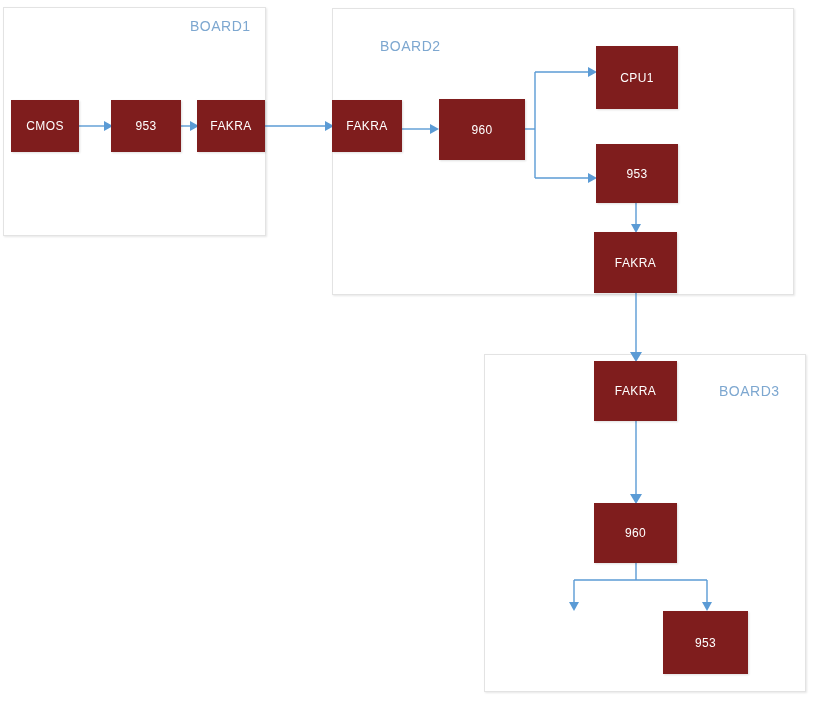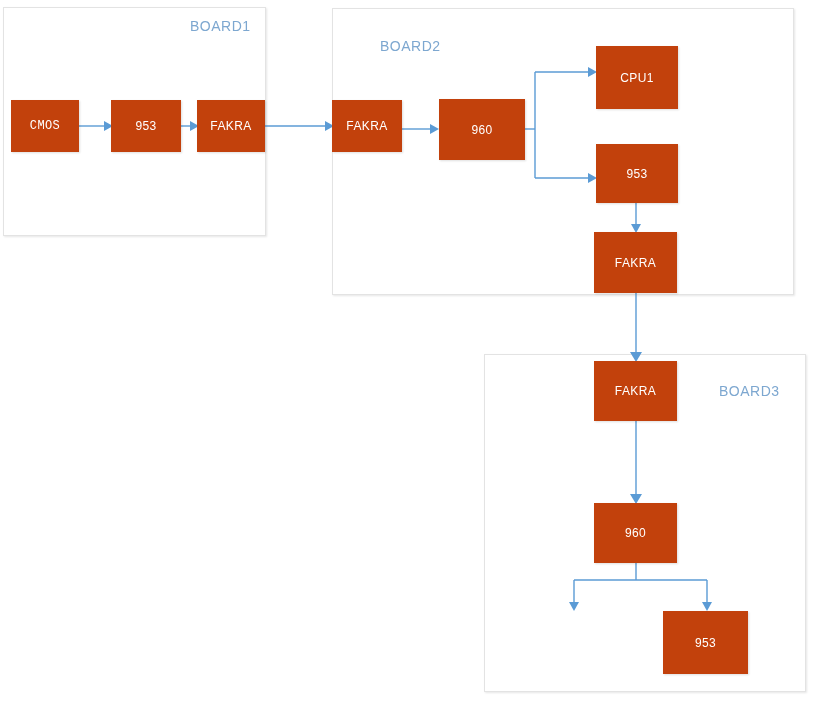--- a/index.html
+++ b/index.html
@@ -21,21 +21,21 @@
   .board-label{
     position:absolute;
     color:#7DA7D0;
     font-size:14px;
     letter-spacing:0.5px;
     white-space:nowrap;
     user-select:none;
   }
   .node{
     position:absolute;
-    background:#c2410c;
+    background:#7f1d1d;
     color:#ffffff;
     font-size:12px;
     display:flex;
     align-items:center;
     justify-content:center;
     box-sizing:border-box;
     box-shadow:1px 1px 2px rgba(0,0,0,0.13);
     letter-spacing:0.4px;
   }
   svg.wires{
@@ -116,21 +116,21 @@
     <g>
       <path d="M636,563 L636,580"></path>
       <path d="M574,580 L707,580"></path>
       <path d="M574,580 L574,602"></path>
       <polygon class="arrowhead" points="569,602 574,611 579,602"></polygon>
       <path d="M707,580 L707,602"></path>
       <polygon class="arrowhead" points="702,602 707,611 712,602"></polygon>
     </g>
   </svg>
 
-  <div class="node" style="left:11px; top:100px; width:68px; height:52px;font-family:Liberation Mono, monospace;">
+  <div class="node" style="left:11px; top:100px; width:68px; height:52px;">
     <span>CMOS</span>
   </div>
 
   <div class="node" style="left:111px; top:100px; width:70px; height:52px;">
     <span>953</span>
   </div>
 
   <div class="node" style="left:197px; top:100px; width:68px; height:52px;">
     <span>FAKRA</span>
   </div>

